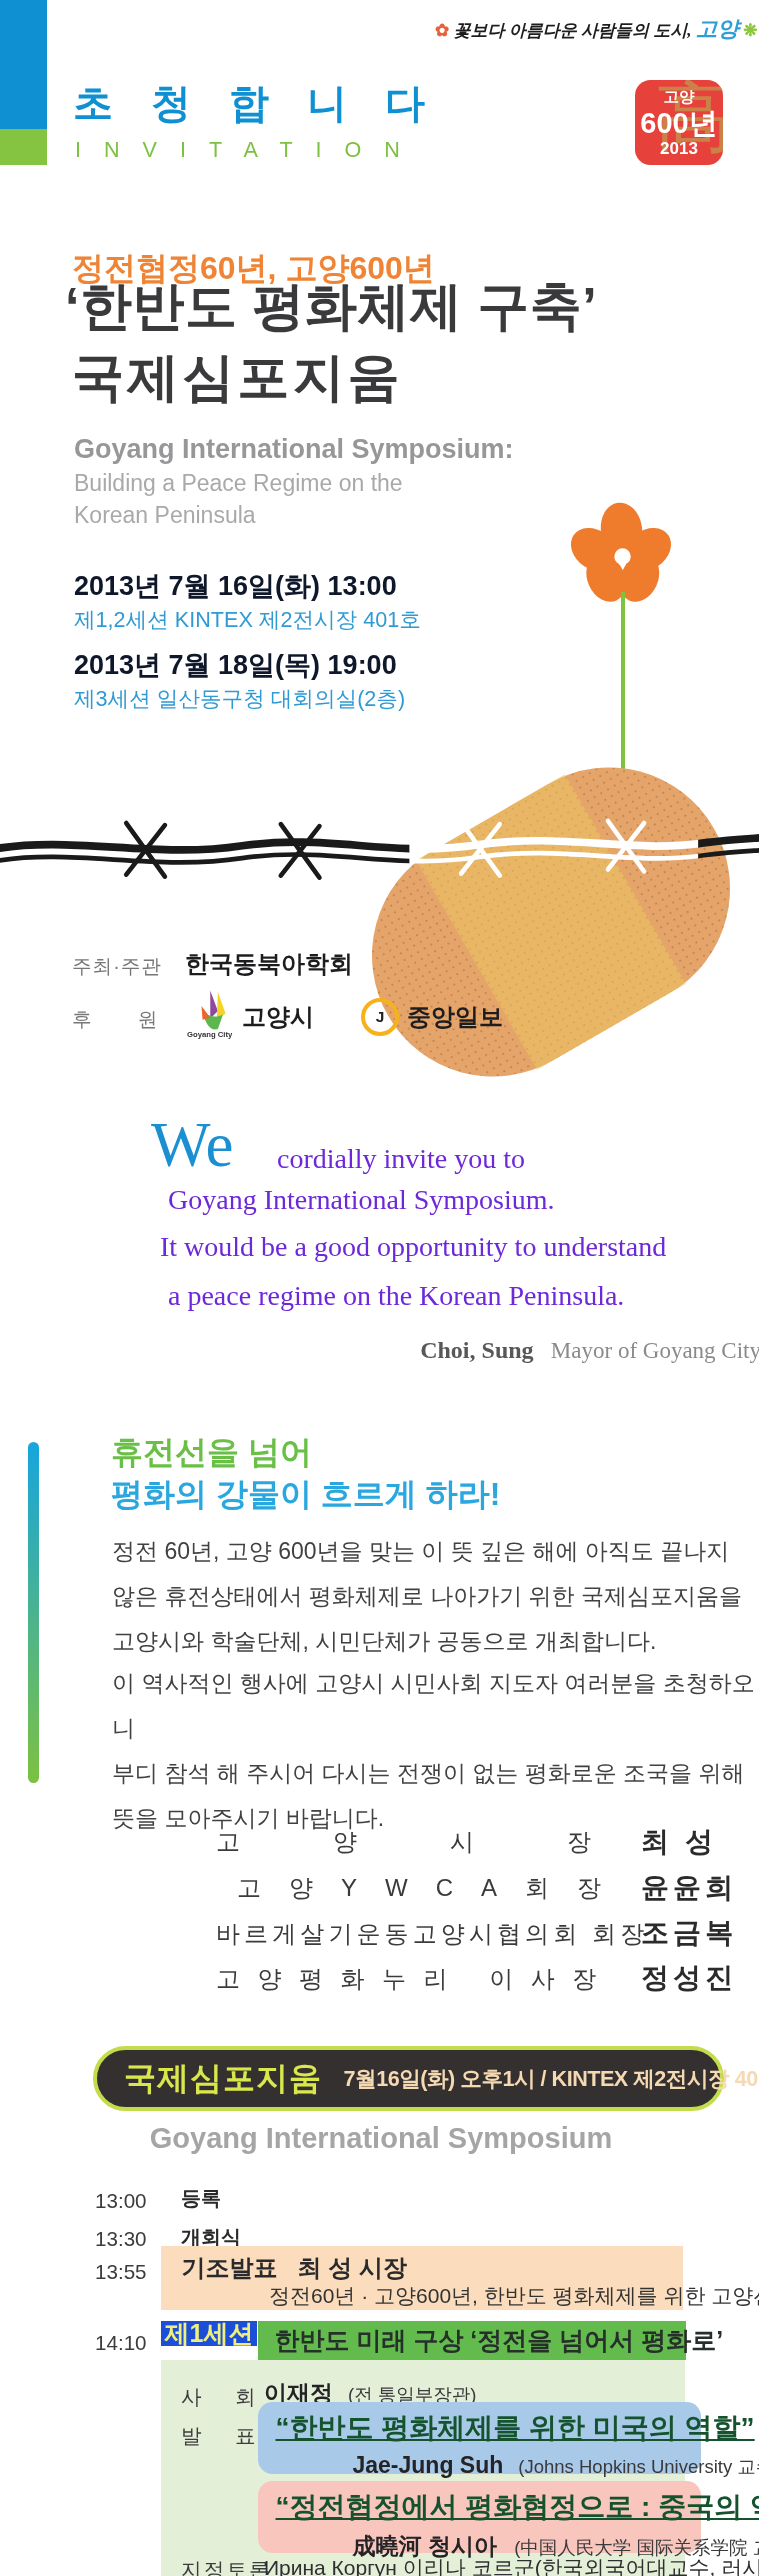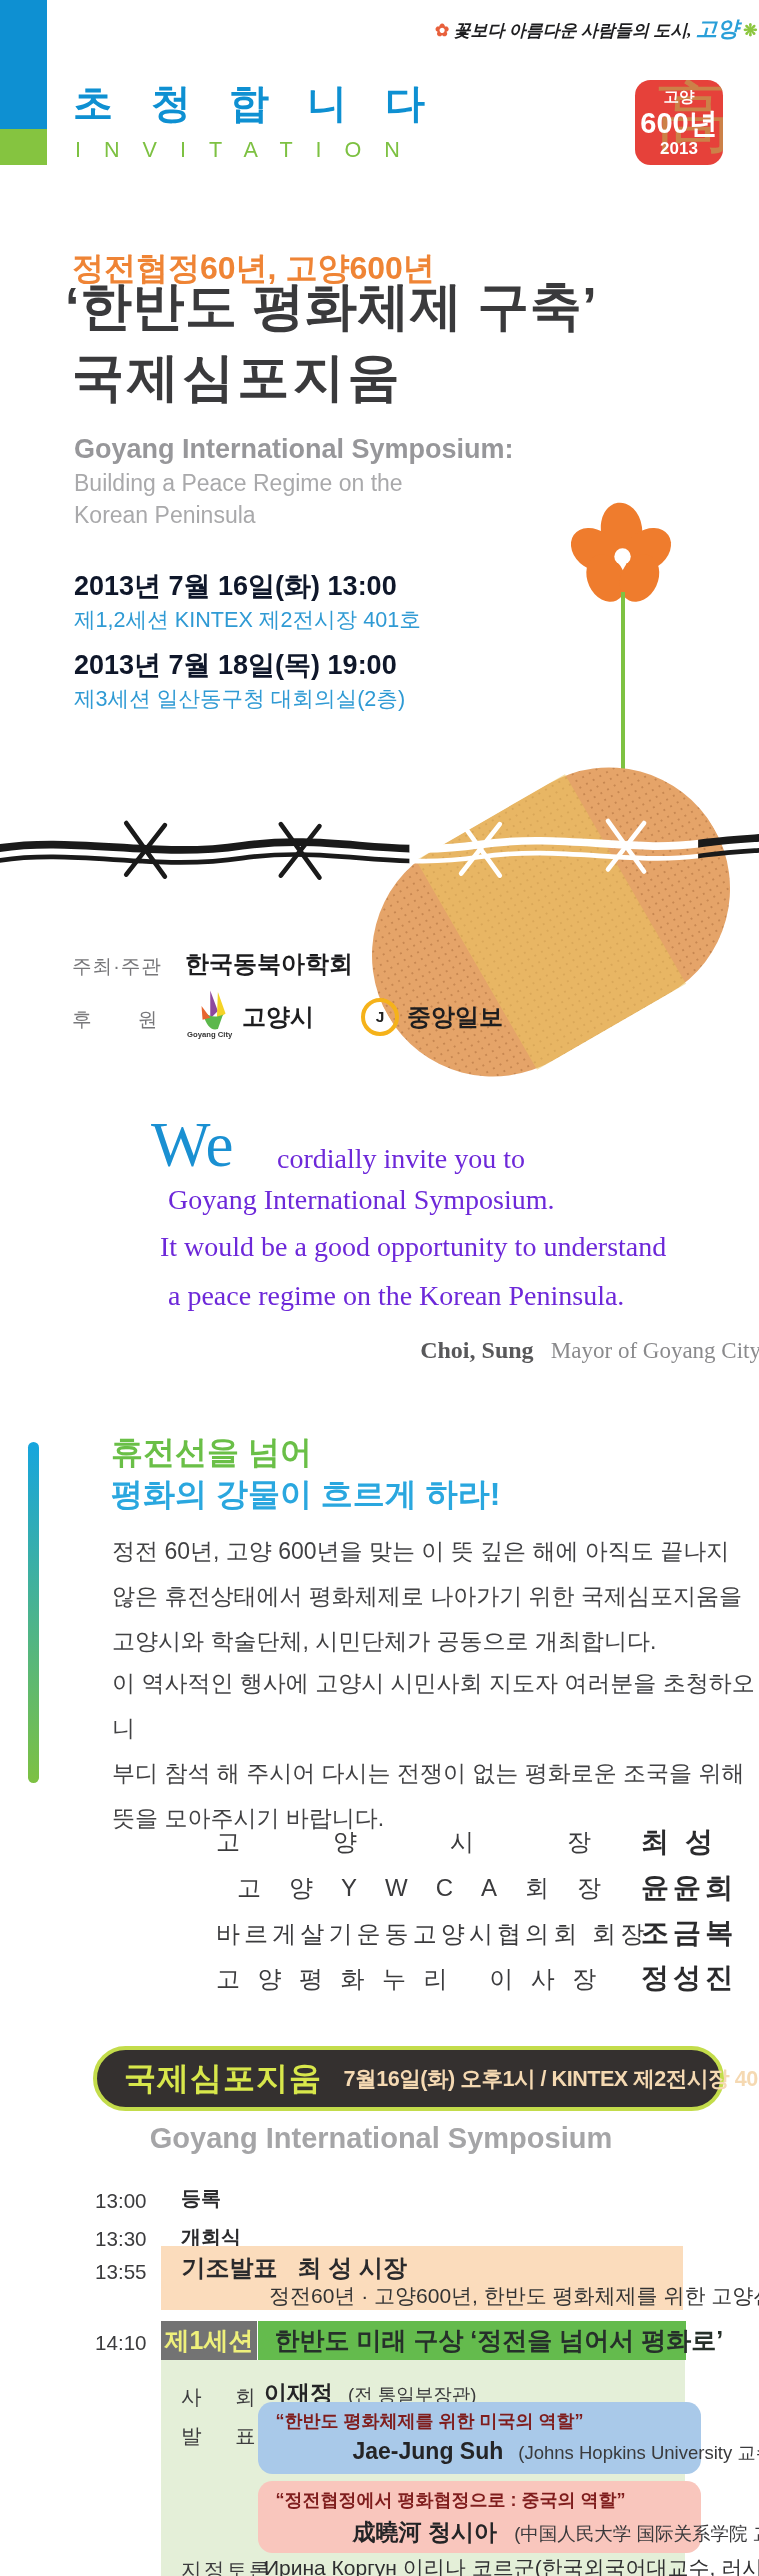--- a/index.html
+++ b/index.html
@@ -57,26 +57,26 @@
   .pill .pi{color:#f5d9b2;font-size:21.6px;font-weight:bold;margin-left:21.6px;letter-spacing:-0.5px;}
   .sym-sub{left:77px;top:2122px;width:608px;text-align:center;font-size:29px;font-weight:800;color:#a5a5a7;}
   
   .tm{font-size:20.6px;color:#3c3c3e;}
   .lbl{font-size:20.6px;color:#3c3c3e;letter-spacing:2.1px;}
   .itm{font-size:20px;font-weight:bold;color:#2a2a2c;}
   .name{font-size:23px;font-weight:bold;color:#242426;}
   .affil{font-size:18.5px;font-weight:normal;color:#3a3a3c;margin-left:15px;}
   .plain{font-size:21px;color:#2f2f31;font-weight:500;}
   .panel{background:#e4efd8;}
-  .sec-tag{width:96px;height:39px;background:#737373;color:#eff07b;font-size:25px;font-weight:bold;
+  .sec-tag{width:96px;height:25px;background:#1d4ed8;color:#eff07b;font-size:25px;font-weight:bold;
            display:flex;align-items:center;justify-content:center;}
   .sec-bar{height:39px;background:#64bb4d;display:flex;align-items:center;padding-left:16.5px;
            font-size:25px;font-weight:bold;color:#26302a;box-sizing:border-box;width:428px;}
   .pbox{left:258px;width:443px;box-sizing:border-box;border-radius:14.4px;padding:7.2px 10.3px 0 17.5px;}
-  .pbox .bt{font-size:18px;font-weight:bold;color:#7f1d1d;}
+  .pbox .bt{font-size:28px;font-weight:bold;color:#14532d;text-decoration:underline;}
 </style>
 </head>
 <body>
 
 <div class="page">
 
   <div class="abs bar-blue"></div>
   <div class="abs bar-green"></div>
   <div class="abs slogan">
     <span style="color:#e8603c;font-style:normal;">✿</span>

